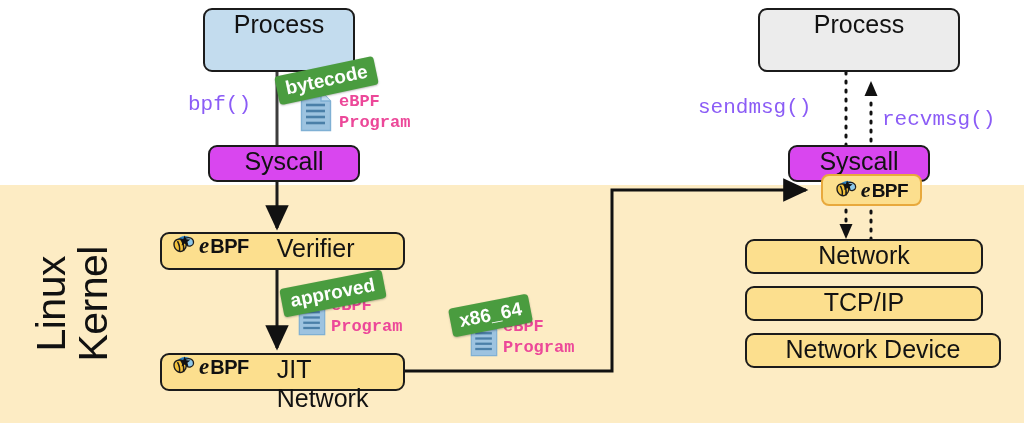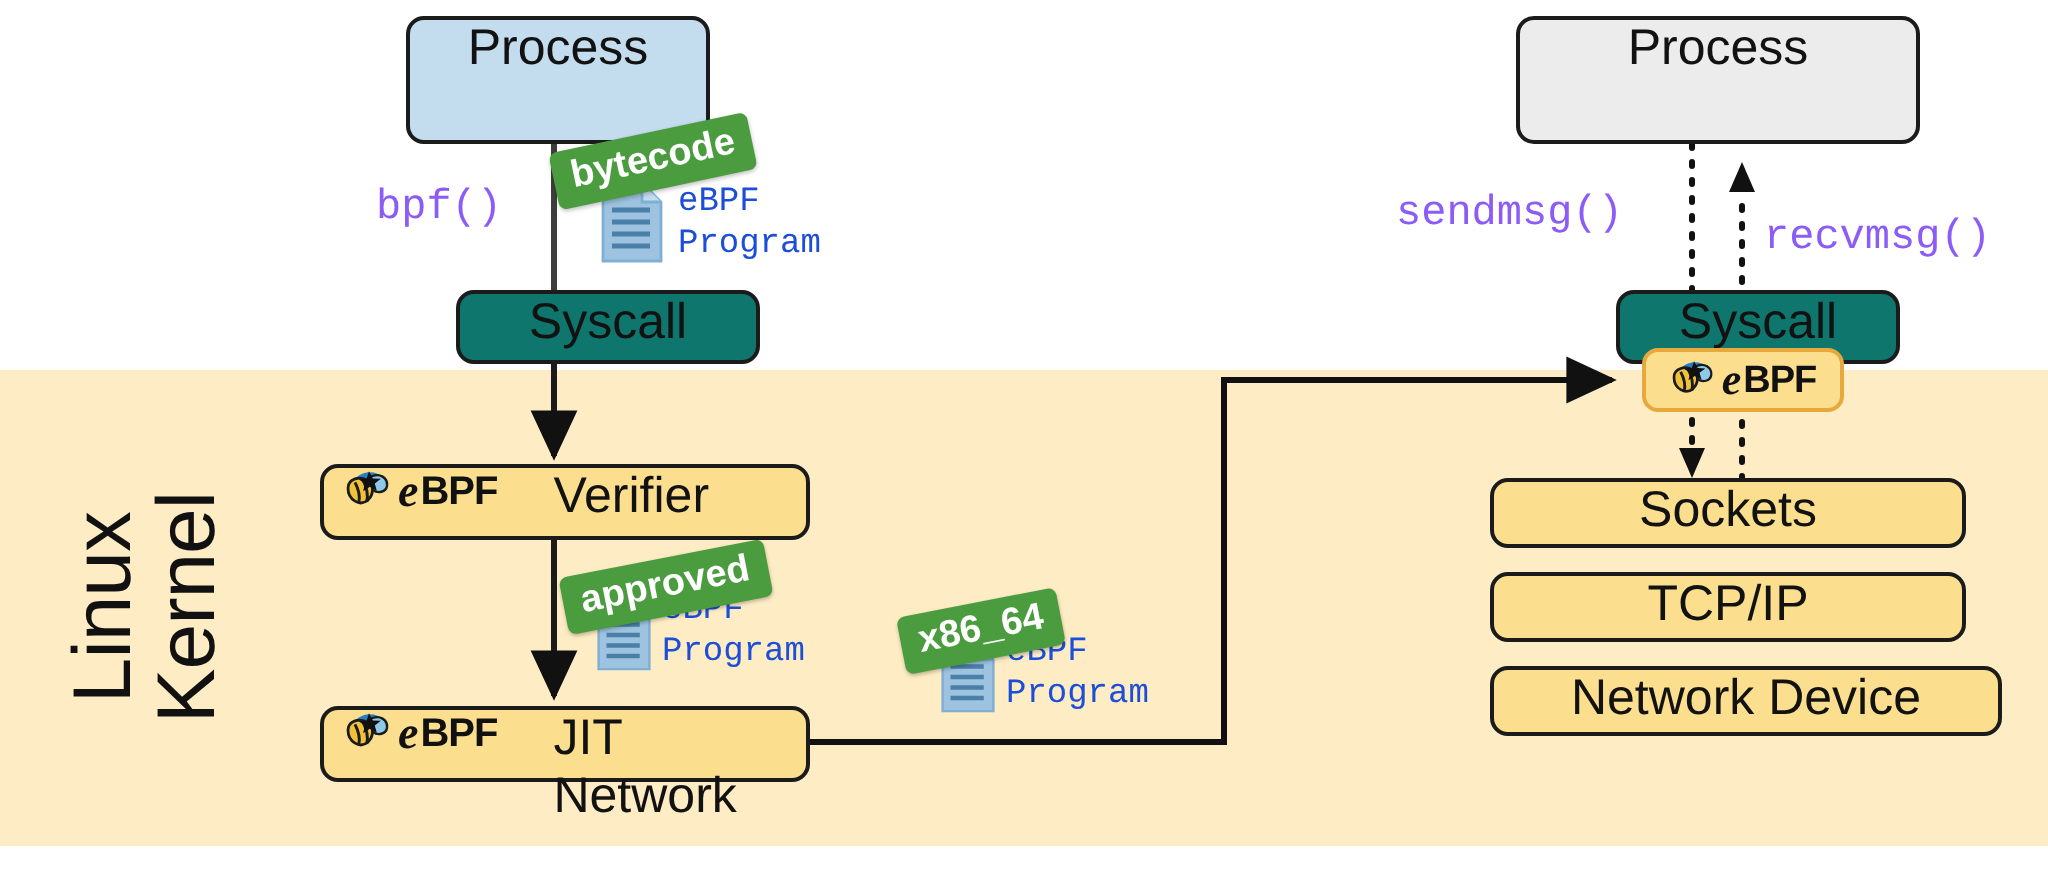--- a/index.html
+++ b/index.html
@@ -13,21 +13,21 @@
   .kernel-label span{
     transform:rotate(-90deg);
     font-size:41px;color:#111;line-height:1.02;text-align:center;white-space:pre;
     font-family:"Liberation Sans",sans-serif;letter-spacing:-0.5px;}
 
   .box{position:absolute;box-sizing:border-box;display:flex;align-items:flex-start;
     justify-content:center;border:2.5px solid #1b1b1b;border-radius:9px;
     font-size:25px;color:#121212;}
   .box.proc-blue{background:#c3dcee;}
   .box.proc-grey{background:#ececec;}
-  .box.grey{background:#0f766e;margin-left:20px;}
+  .box.grey{background:#d946ef;}
   .box.yellow{background:#fcdf8e;}
 
   .box.lefticon{justify-content:flex-start;padding-left:10px;}
   .box.lefticon .lbl{margin-left:28px;}
 
   
   .ebpf-logo{display:inline-flex;align-items:center;gap:1px;line-height:1;}
   .ebpf-logo svg{display:block;}
   .ebpf-logo .etxt{font-family:"Liberation Serif",serif;font-style:italic;font-weight:700;
     color:#111;}
@@ -39,22 +39,22 @@
     justify-content:center;}
 
   .calltxt{position:absolute;font-family:"Liberation Mono",monospace;font-size:21px;
     color:#8b5cf6;white-space:nowrap;}
 
   .tag{position:absolute;background:#4a9c3f;color:#fff;font-weight:700;
     font-size:19px;padding:3px 9px 4px 9px;border-radius:4px;white-space:nowrap;
     font-family:"Liberation Sans",sans-serif;
     box-shadow:0 1px 2px rgba(0,0,0,.25);}
 
-  .doc-label{position:absolute;font-family:"Liberation Mono",monospace;font-weight:400;
-    font-size:17px;color:#1d4ed8;line-height:1.25;white-space:pre;}
+  .doc-label{position:absolute;font-family:"Liberation Mono",monospace;font-weight:700;
+    font-size:17px;color:#ec4899;line-height:1.25;white-space:pre;}
 
   .docicon{position:absolute;}
 
   svg.wires{position:absolute;left:0;top:0;width:1024px;height:437px;overflow:visible;}
 </style>
 </head>
 <body>
 
 <div id="stage">
 
@@ -195,21 +195,21 @@
         <path d="M9.6,5.3 C11.6,9 12,13 11.4,16" stroke="#1b1b1b" stroke-width="1.5" fill="none"></path>
         <path d="M13,3.5 C18,1 22,4 21.5,8 C21,11 17,12 14.5,10 z" fill="#8fc9ea" stroke="#1b1b1b" stroke-width="1.2"></path>
         <path d="M12.5,0.6 L14.4,4.2 L18.4,4.4 L15.4,6.7 L16.4,10.4 L12.9,8.4 L9.6,10.6 L10.4,6.8 L7.3,4.6 L11.3,4.2 z" fill="#111"></path>
       </svg>
       <span class="etxt" style="font-size:22px;">e</span>
       <span class="bpftxt" style="font-size:19px;">BPF</span>
     </span>
   </div>
 
   <div class="box yellow" style="left:745px;top:239px;width:238px;height:35px;">
-    <span>Sockets</span>
+    <span>Network</span>
   </div>
   <div class="box yellow" style="left:745px;top:286px;width:238px;height:35px;">
     <span>TCP/IP</span>
   </div>
   <div class="box yellow" style="left:745px;top:333px;width:256px;height:35px;">
     <span>Network Device</span>
   </div>
 
 </div>
 

